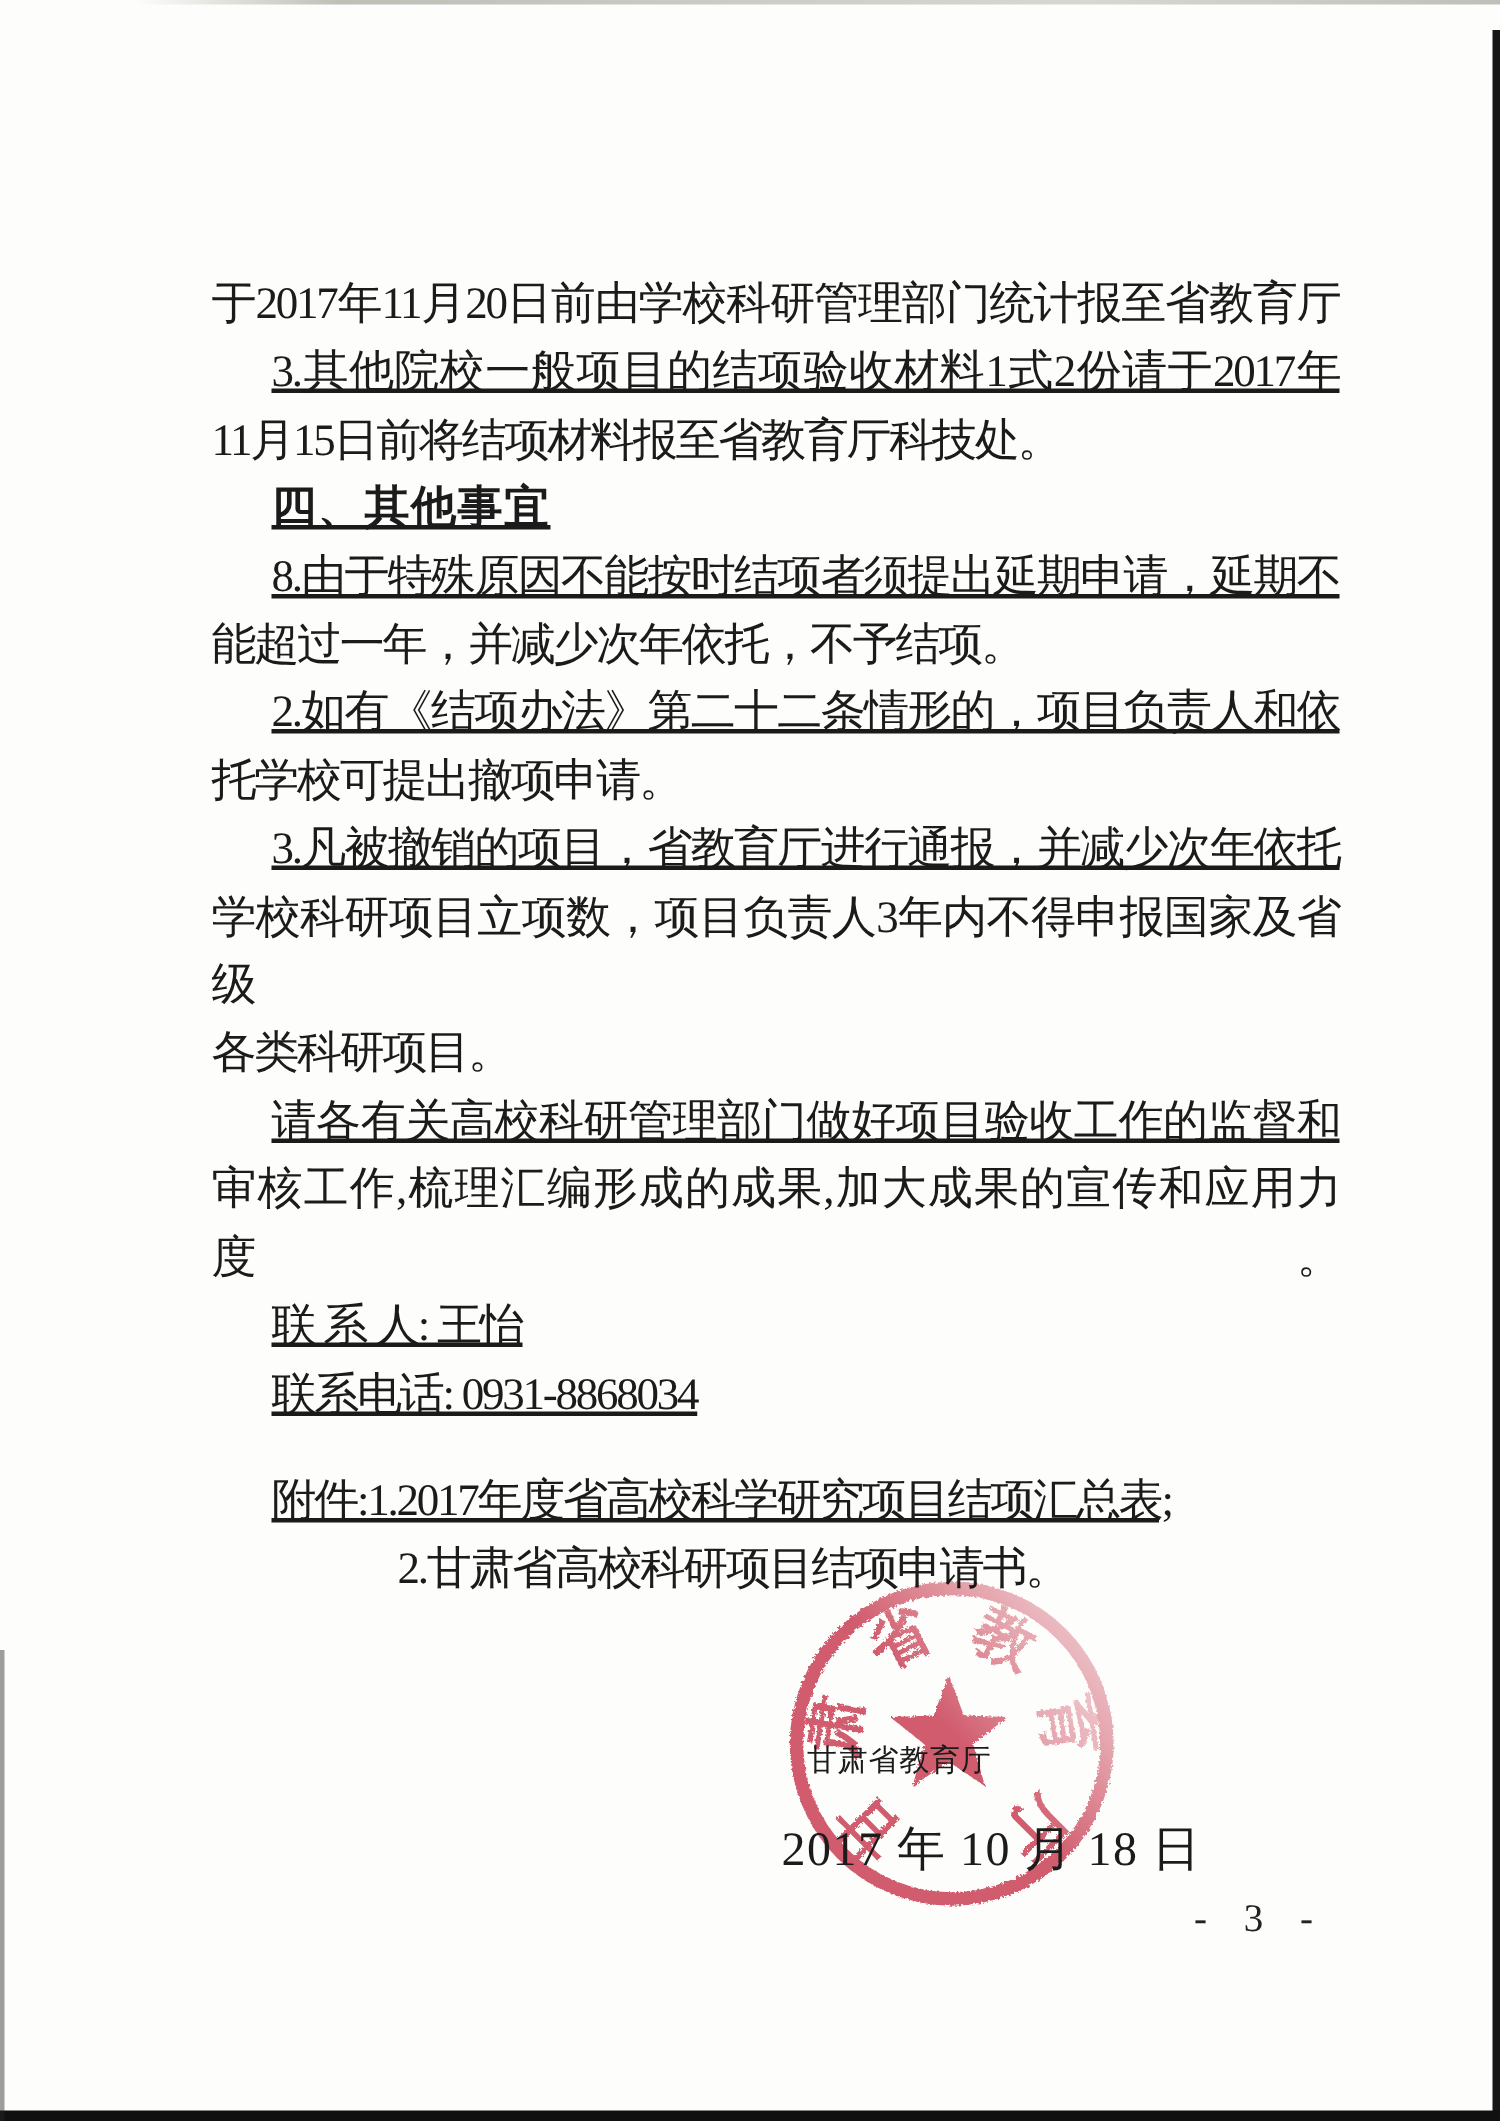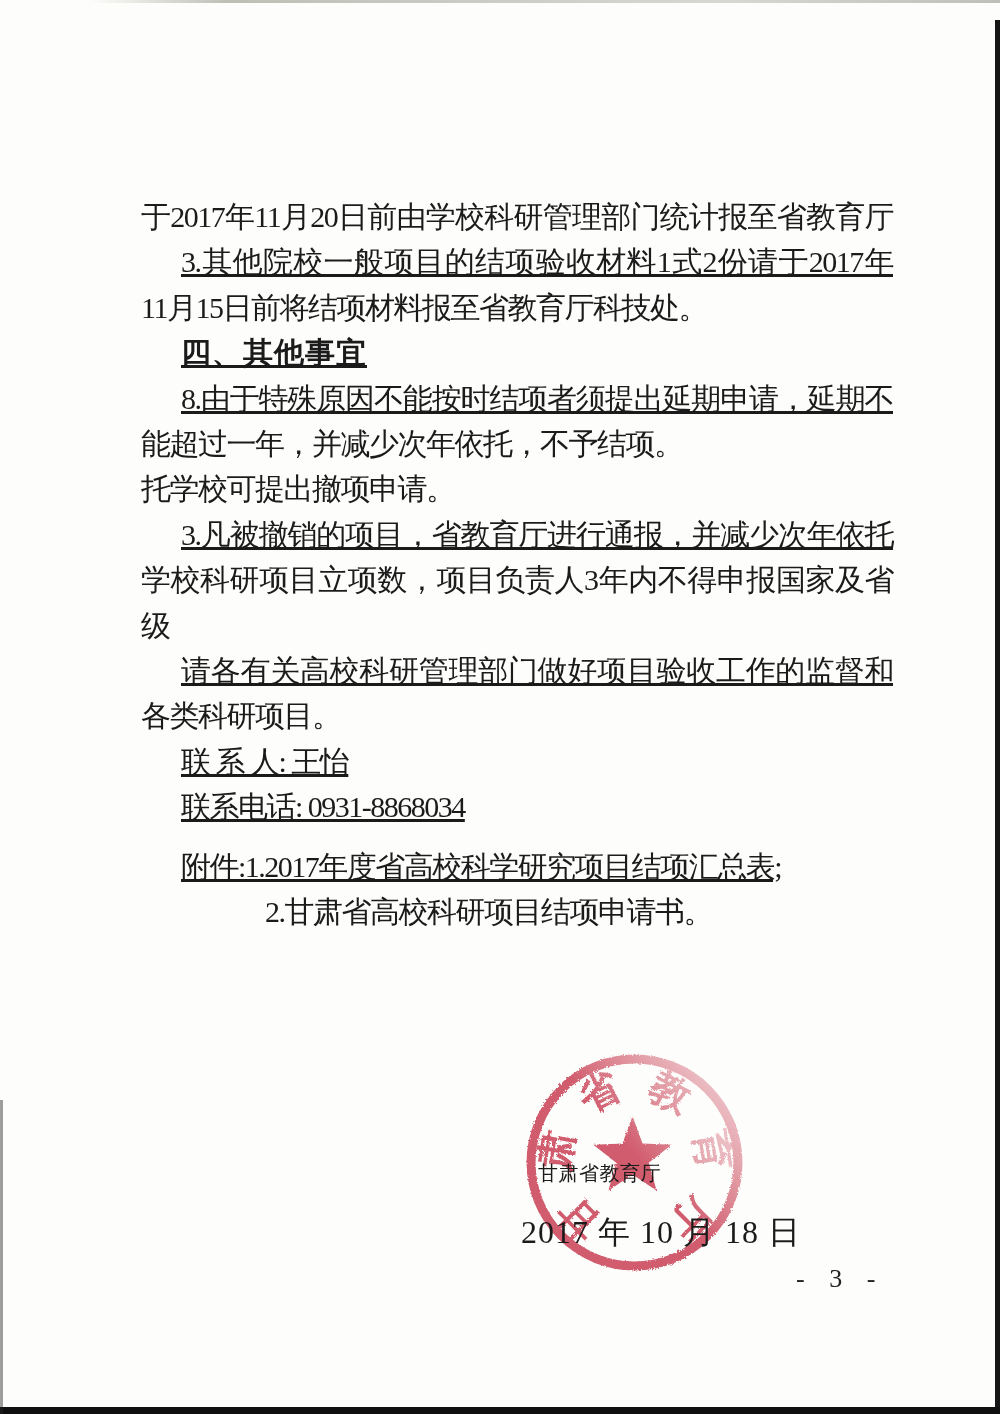--- a/index.html
+++ b/index.html
@@ -10,30 +10,30 @@
     color:#1b1b1b;
   }
   
   .edge-top{position:absolute;top:0;left:90px;right:0;height:3px;
     background:linear-gradient(to right,rgba(150,150,135,0),rgba(140,140,125,.55) 15%,rgba(160,160,150,.4) 70%,rgba(130,130,120,.5));}
   .edge-right{position:absolute;top:20px;right:0;bottom:0;width:5px;background:#161616;}
   .edge-bottom{position:absolute;left:0;right:0;bottom:0;height:7px;background:#101010;}
   .edge-left{position:absolute;left:0;top:1100px;bottom:0;width:3px;background:rgba(40,40,40,.45);}
   
   .doc-body{
-    position:absolute;left:141px;top:194px;width:752px;
+    position:absolute;left:141px;top:180px;width:752px;
     font-size:30px;line-height:45.4px;letter-spacing:-1.5px;
   }
   .line{text-align:justify;text-align-last:left;white-space:nowrap;}
   .line.fill{white-space:normal;text-align-last:justify;}
   .ind0{text-indent:0;}
   .ind1{text-indent:40px;text-decoration:underline;}
   .ind3{text-indent:124px;}
   .bold{font-family:"Liberation Sans","DejaVu Sans",sans-serif;font-weight:700;letter-spacing:1px;}
-  .gap{margin-top:14px;}
+  .gap{margin-top:26px;}
   
   .sig-org{position:absolute;left:538px;top:1160px;font-size:20px;letter-spacing:.5px;z-index:3;}
   .sig-date{position:absolute;left:521px;top:1211px;font-size:32px;letter-spacing:1px;z-index:3;}
   .page-num{position:absolute;left:796px;top:1264px;font-size:26px;letter-spacing:9px;color:#222;}
   
   .seal{position:absolute;left:519px;top:1046px;width:231px;height:231px;
     mix-blend-mode:multiply;opacity:.92;z-index:2;}
   .seal svg{overflow:visible;}
   .seal text{font-family:"Liberation Serif","DejaVu Serif",serif;font-weight:700;}
 </style>
@@ -45,25 +45,27 @@
 <div class="edge-bottom"></div>
 <div class="edge-left"></div>
 
 <div class="doc-body">
     <div class="line ind0 fill">于2017年11月20日前由学校科研管理部门统计报至省教育厅</div>
     <div class="line ind1 fill">3.其他院校一般项目的结项验收材料1式2份请于2017年</div>
     <div class="line ind0">11月15日前将结项材料报至省教育厅科技处。</div>
     <div class="line ind1 bold">四、其他事宜</div>
     <div class="line ind1 fill">8.由于特殊原因不能按时结项者须提出延期申请，延期不</div>
     <div class="line ind0">能超过一年，并减少次年依托，不予结项。</div>
+    <div class="line ind1 fill">2.如有《结项办法》第二十二条情形的，项目负责人和依</div>
     <div class="line ind0">托学校可提出撤项申请。</div>
     <div class="line ind1 fill">3.凡被撤销的项目，省教育厅进行通报，并减少次年依托</div>
     <div class="line ind0 fill">学校科研项目立项数，项目负责人3年内不得申报国家及省级</div>
+    <div class="line ind0">各类科研项目。</div>
     <div class="line ind1 fill">请各有关高校科研管理部门做好项目验收工作的监督和</div>
-    <div class="line ind0">各类科研项目。</div>
+    <div class="line ind0 fill">审核工作,梳理汇编形成的成果,加大成果的宣传和应用力度。</div>
     <div class="line ind1">联 系 人: 王怡</div>
     <div class="line ind1">联系电话: 0931-8868034</div>
     <div class="line ind1 gap">附件:1.2017年度省高校科学研究项目结项汇总表;</div>
     <div class="line ind3">2.甘肃省高校科研项目结项申请书。</div>
   </div>
 
 <div class="seal">
   <svg width="231" height="231" viewBox="0 0 230 230">
     <defs>
       <linearGradient id="sealFade" x1="0" y1="1" x2="1" y2="0.15">

